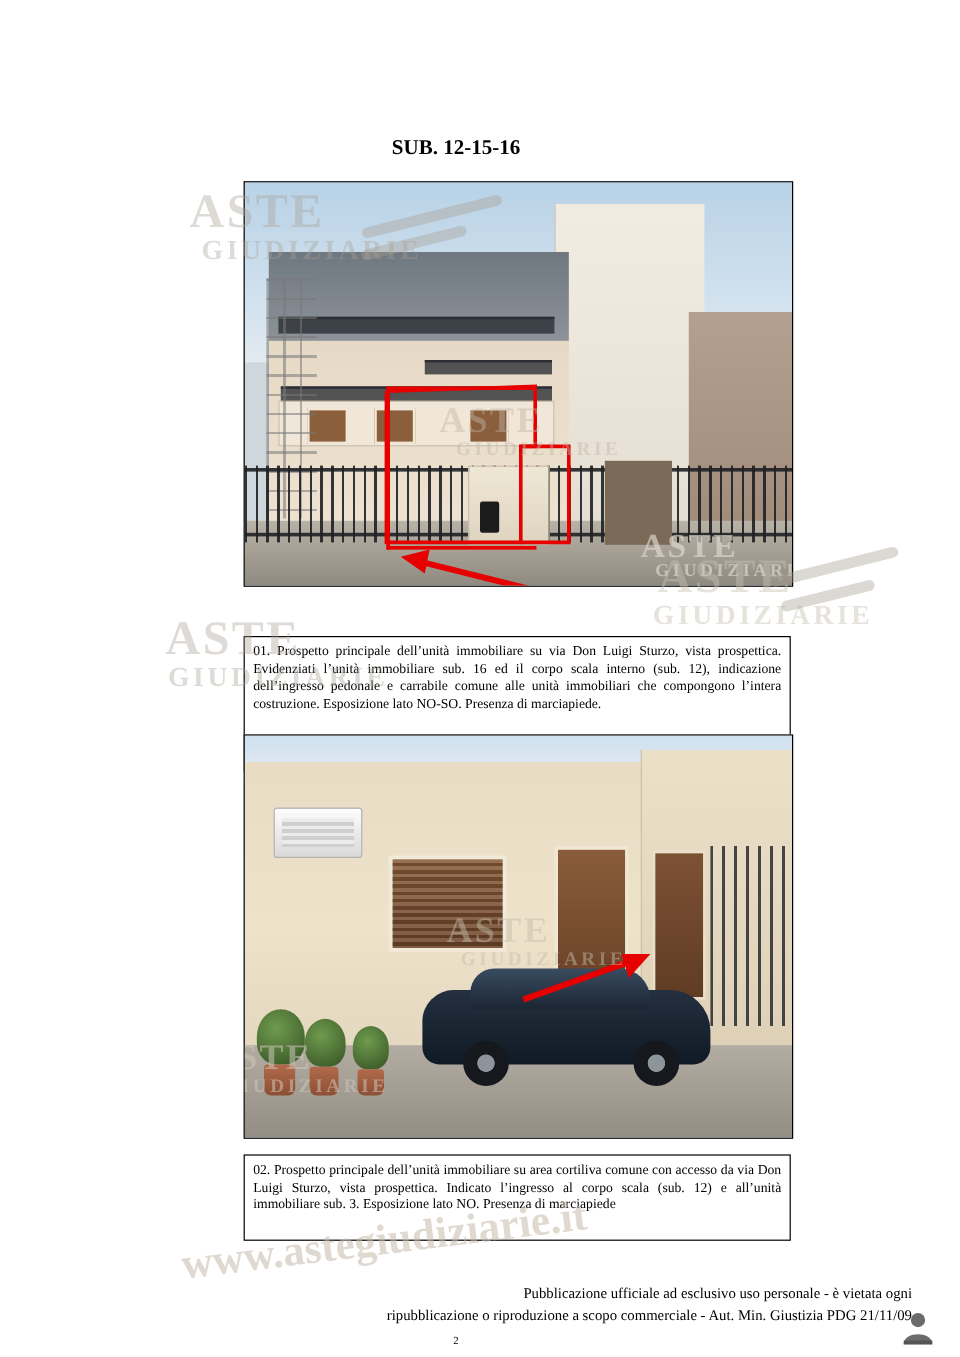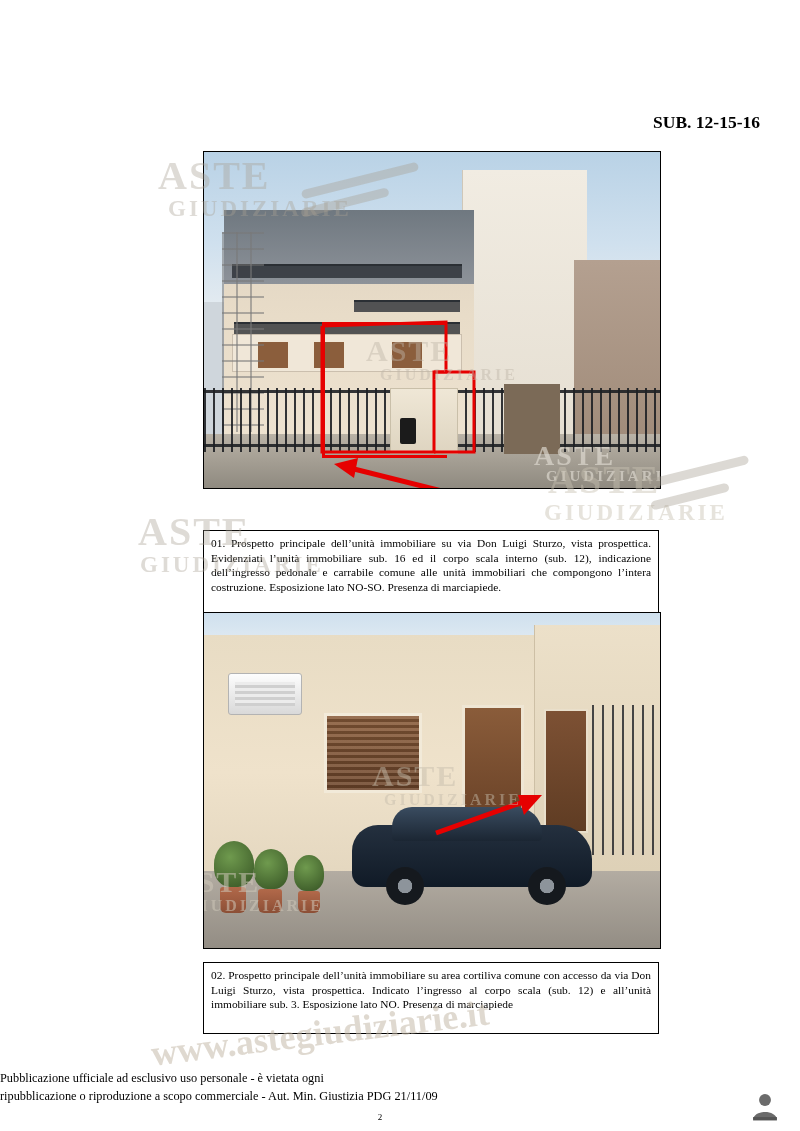--- a/index.html
+++ b/index.html
@@ -32,21 +32,21 @@
     font-size: 20.5px;
     font-weight: bold;
     letter-spacing: 0.2px;
     color: #000;
   }
   .title-sub {
     position: absolute;
     top: 112px;
     left: 0;
     width: 760px;
-    text-align: right;
+    text-align: center;
     font-size: 17.5px;
     font-weight: bold;
     color: #000;
   }
 
   
   .photo-frame {
     position: absolute;
     border: 1.5px solid #000;
     background: #cfd6dc;
@@ -227,21 +227,21 @@
     font-family: "Liberation Sans", sans-serif;
     font-size: 9.3px;
     color: #111;
     white-space: nowrap;
   }
 
   
   .footer {
     position: absolute;
     left: 0; top: 1070px; width: 760px;
-    text-align: left;
+    text-align: right;
     font-size: 12.3px;
     line-height: 1.45;
     color: #000;
   }
   .footer-page {
     position: absolute; left: 0; top: 1112px; width: 760px;
     text-align: center; font-size: 9px; color: #000;
   }
   .stamp {
     position: absolute; right: 18px; bottom: 8px; width: 34px; height: 34px;

